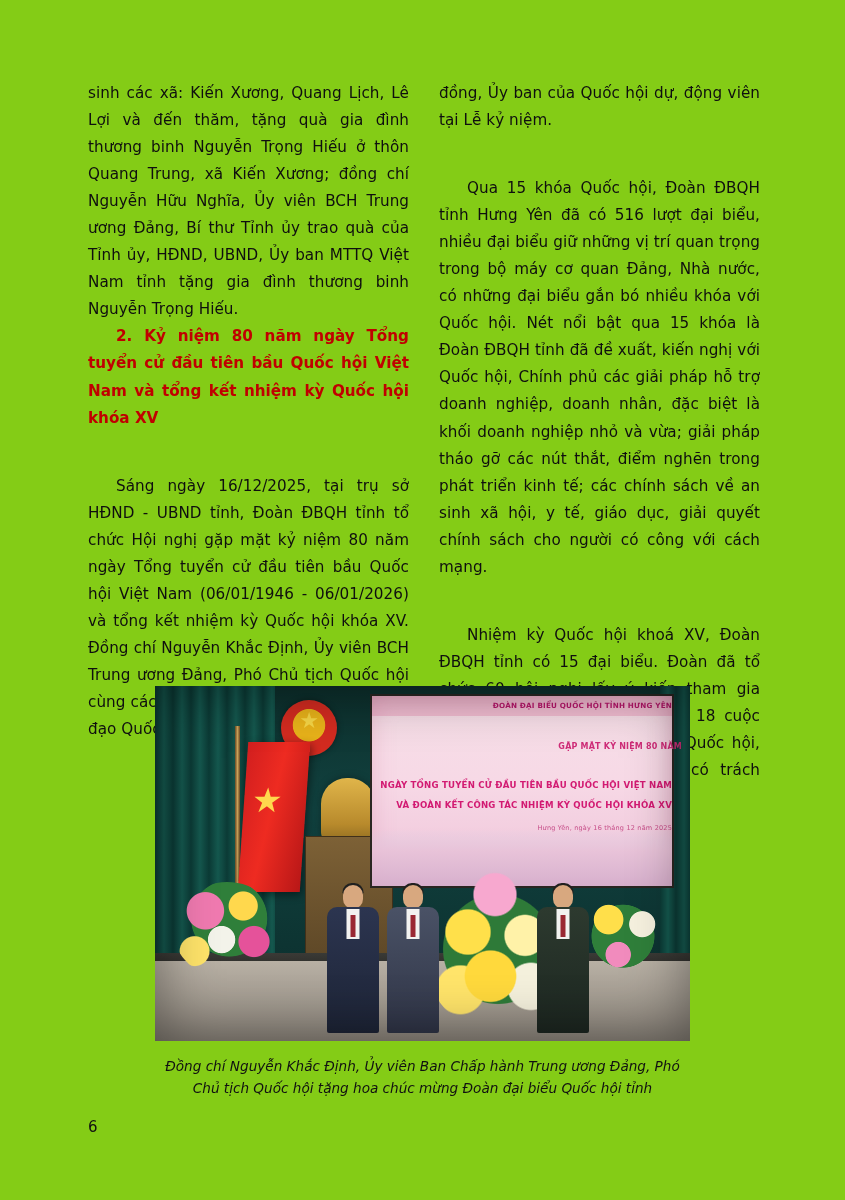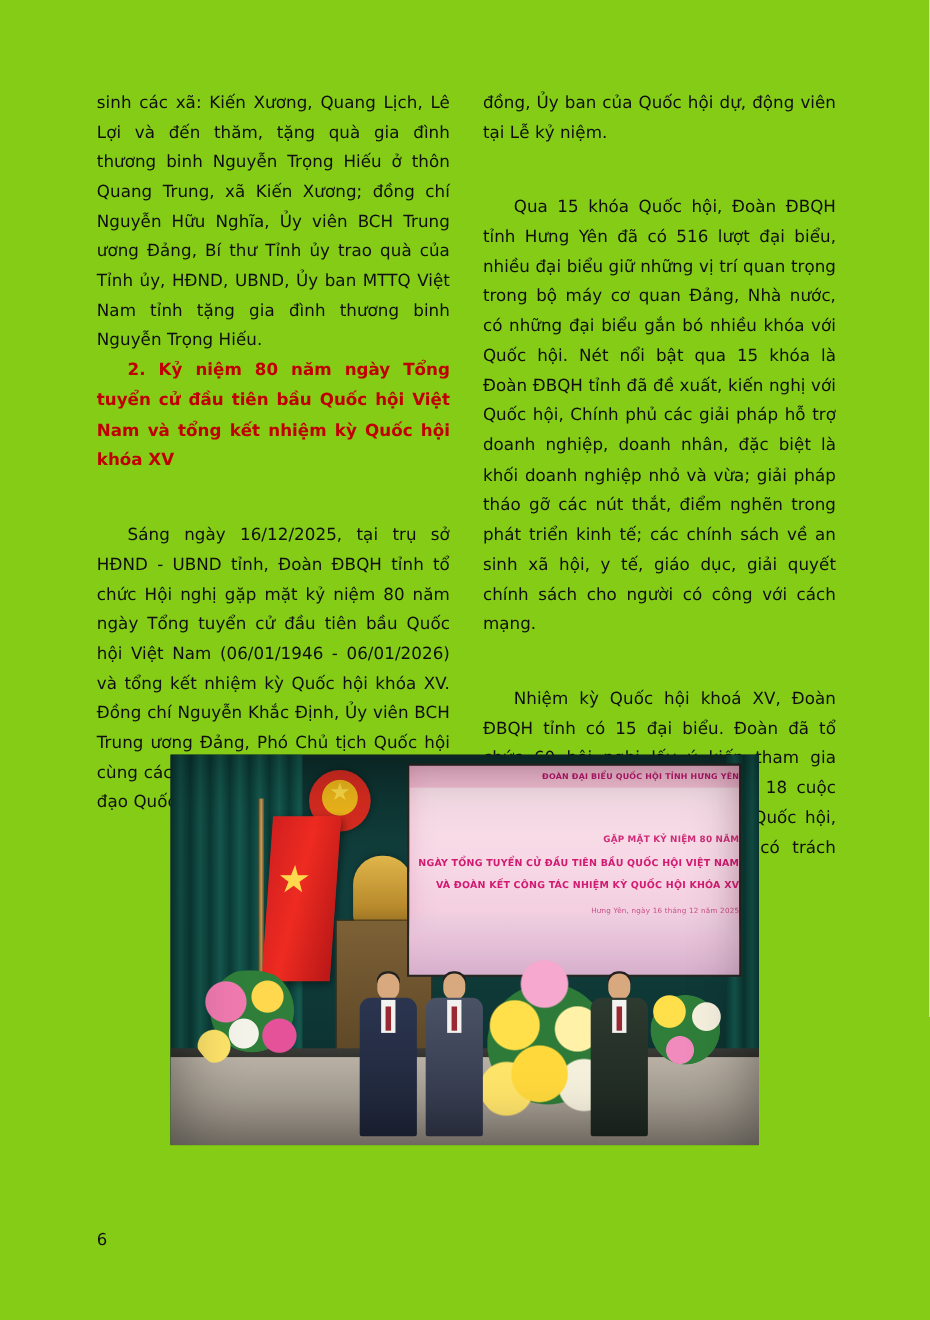--- a/index.html
+++ b/index.html
@@ -108,21 +108,21 @@
     position: absolute; left: 0; top: 0; width: 100%; height: 20px;
     background: #d94b86; opacity: .22;
   }
   .scr-line {
     position: absolute; left: 0; width: 100%; text-align: right;
     font-family: "DejaVu Sans", sans-serif; color: #c2186b; font-weight: bold;
     letter-spacing: .2px;
   }
   .scr-l1 { top: 5px; font-size: 7.2px; color: #b5176a; }
   .scr-l2 { top: 26px; font-size: 24px; color: #d0176f; letter-spacing: 1px; }
-  .scr-l3 { top: 62px; font-size: 8px; color: #cf2c78; }
+  .scr-l3 { top: 46px; font-size: 8px; color: #cf2c78; padding-left: 10px; }
   .scr-l4 { top: 84px; font-size: 8.6px; color: #d21a72; }
   .scr-l5 { top: 104px; font-size: 8.6px; color: #d21a72; }
   .scr-l6 { top: 128px; font-size: 6.5px; color: #c54a86; font-weight: normal; }
   .ph-lotus {
     position: absolute; left: 0; bottom: 0; width: 100%; height: 58px;
     background: linear-gradient(180deg,rgba(255,255,255,0) 0%,#e9bfd6 40%,#d8a9c8 100%);
     opacity: .85;
   }
   .ph-emblem {
     position: absolute; left: 126px; top: 14px; width: 56px; height: 56px;
@@ -301,17 +301,18 @@
       <div class="person p3">
         <div class="hair"></div>
         <div class="head"></div>
         <div class="body"></div>
         <div class="shirt"></div>
         <div class="tie"></div>
       </div>
 
       <div class="ph-vignette"></div>
     </div>
+    <div class="caption">Đồng chí Nguyễn Khắc Định, Ủy viên Ban Chấp hành Trung ương Đảng, Phó Chủ tịch Quốc hội tặng hoa chúc mừng Đoàn đại biểu Quốc hội tỉnh</div>
   </div>
 
   <div class="page-number">6</div>
 
 </div>
 
 </body></html>

